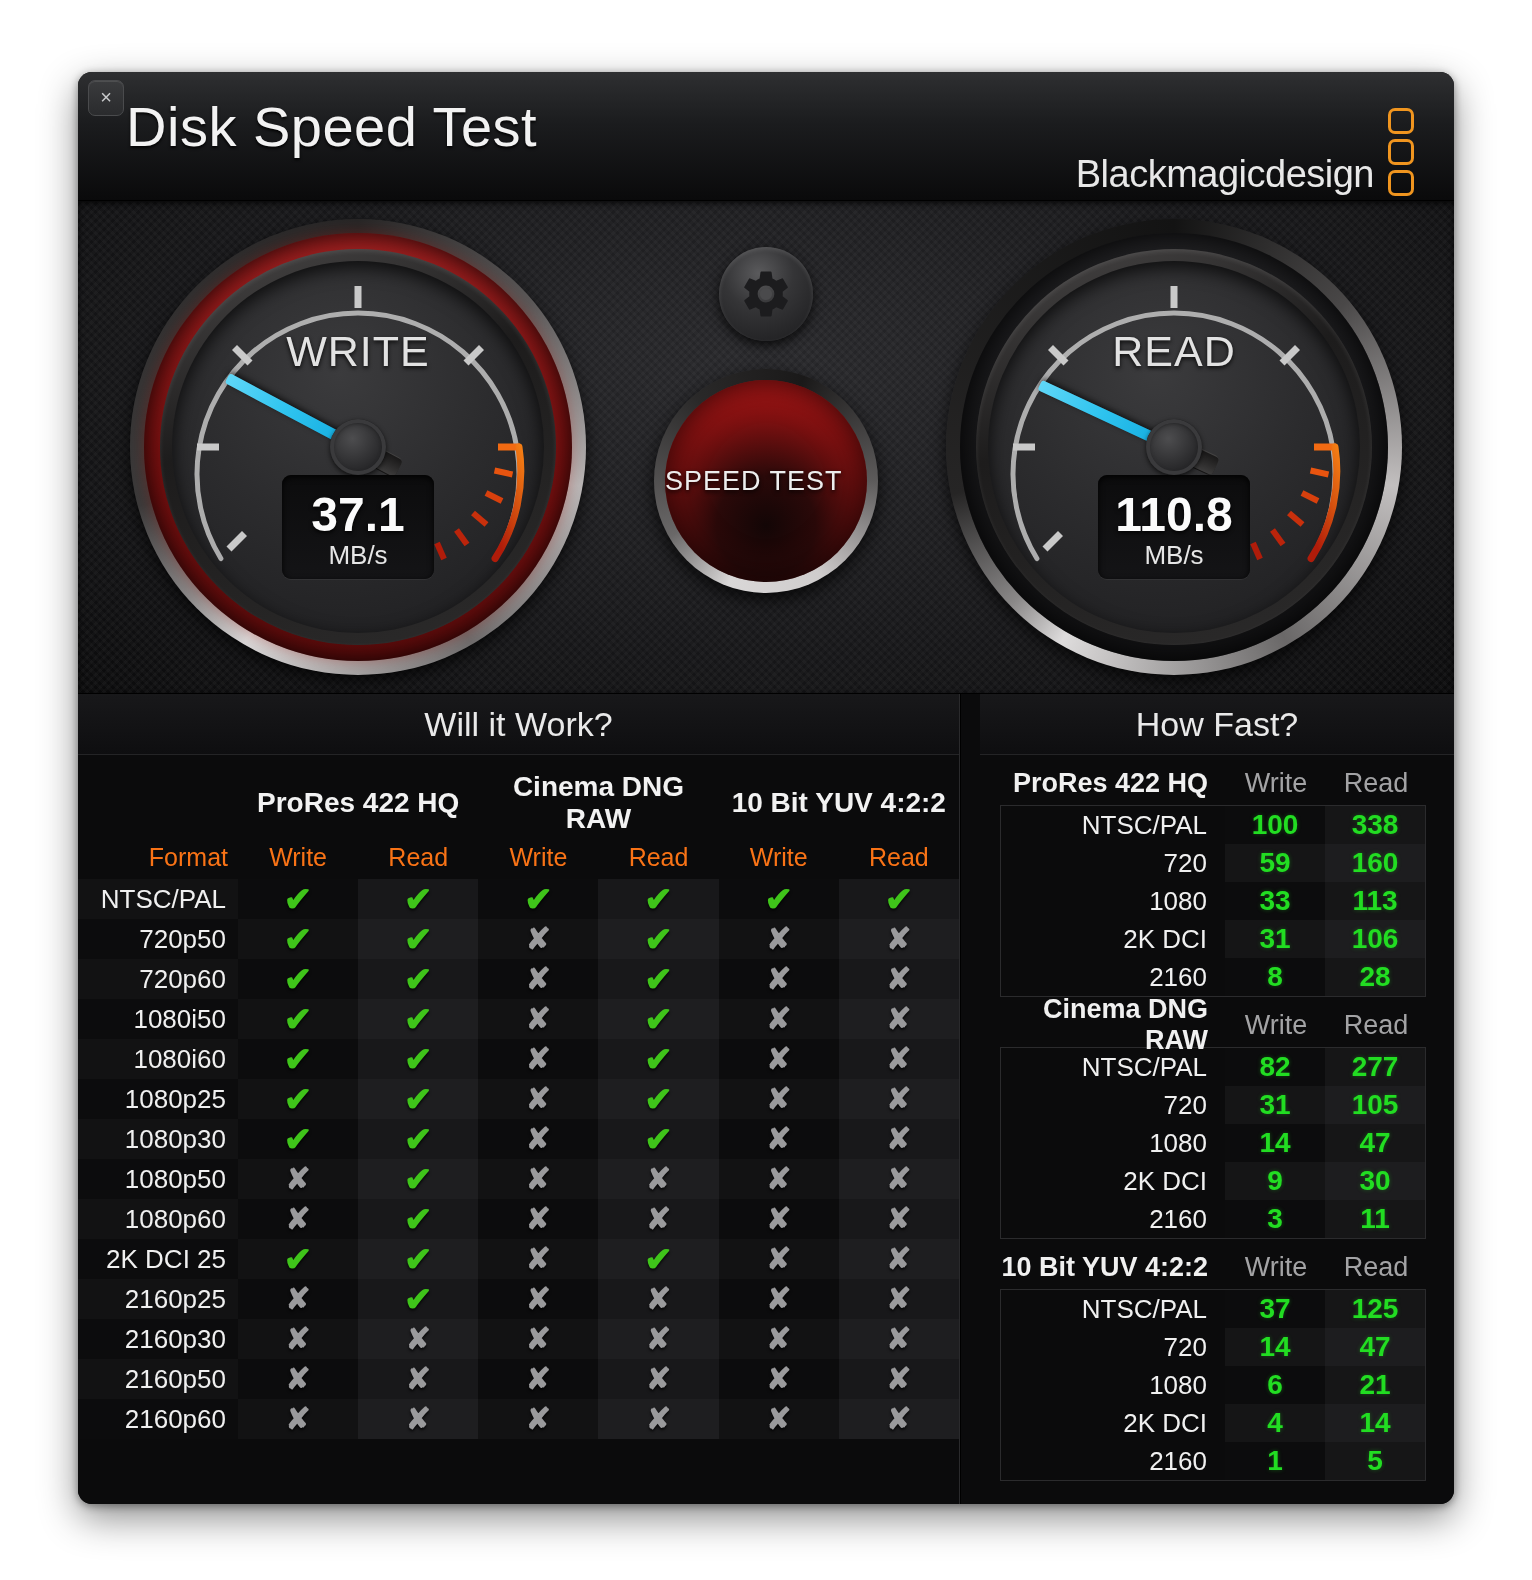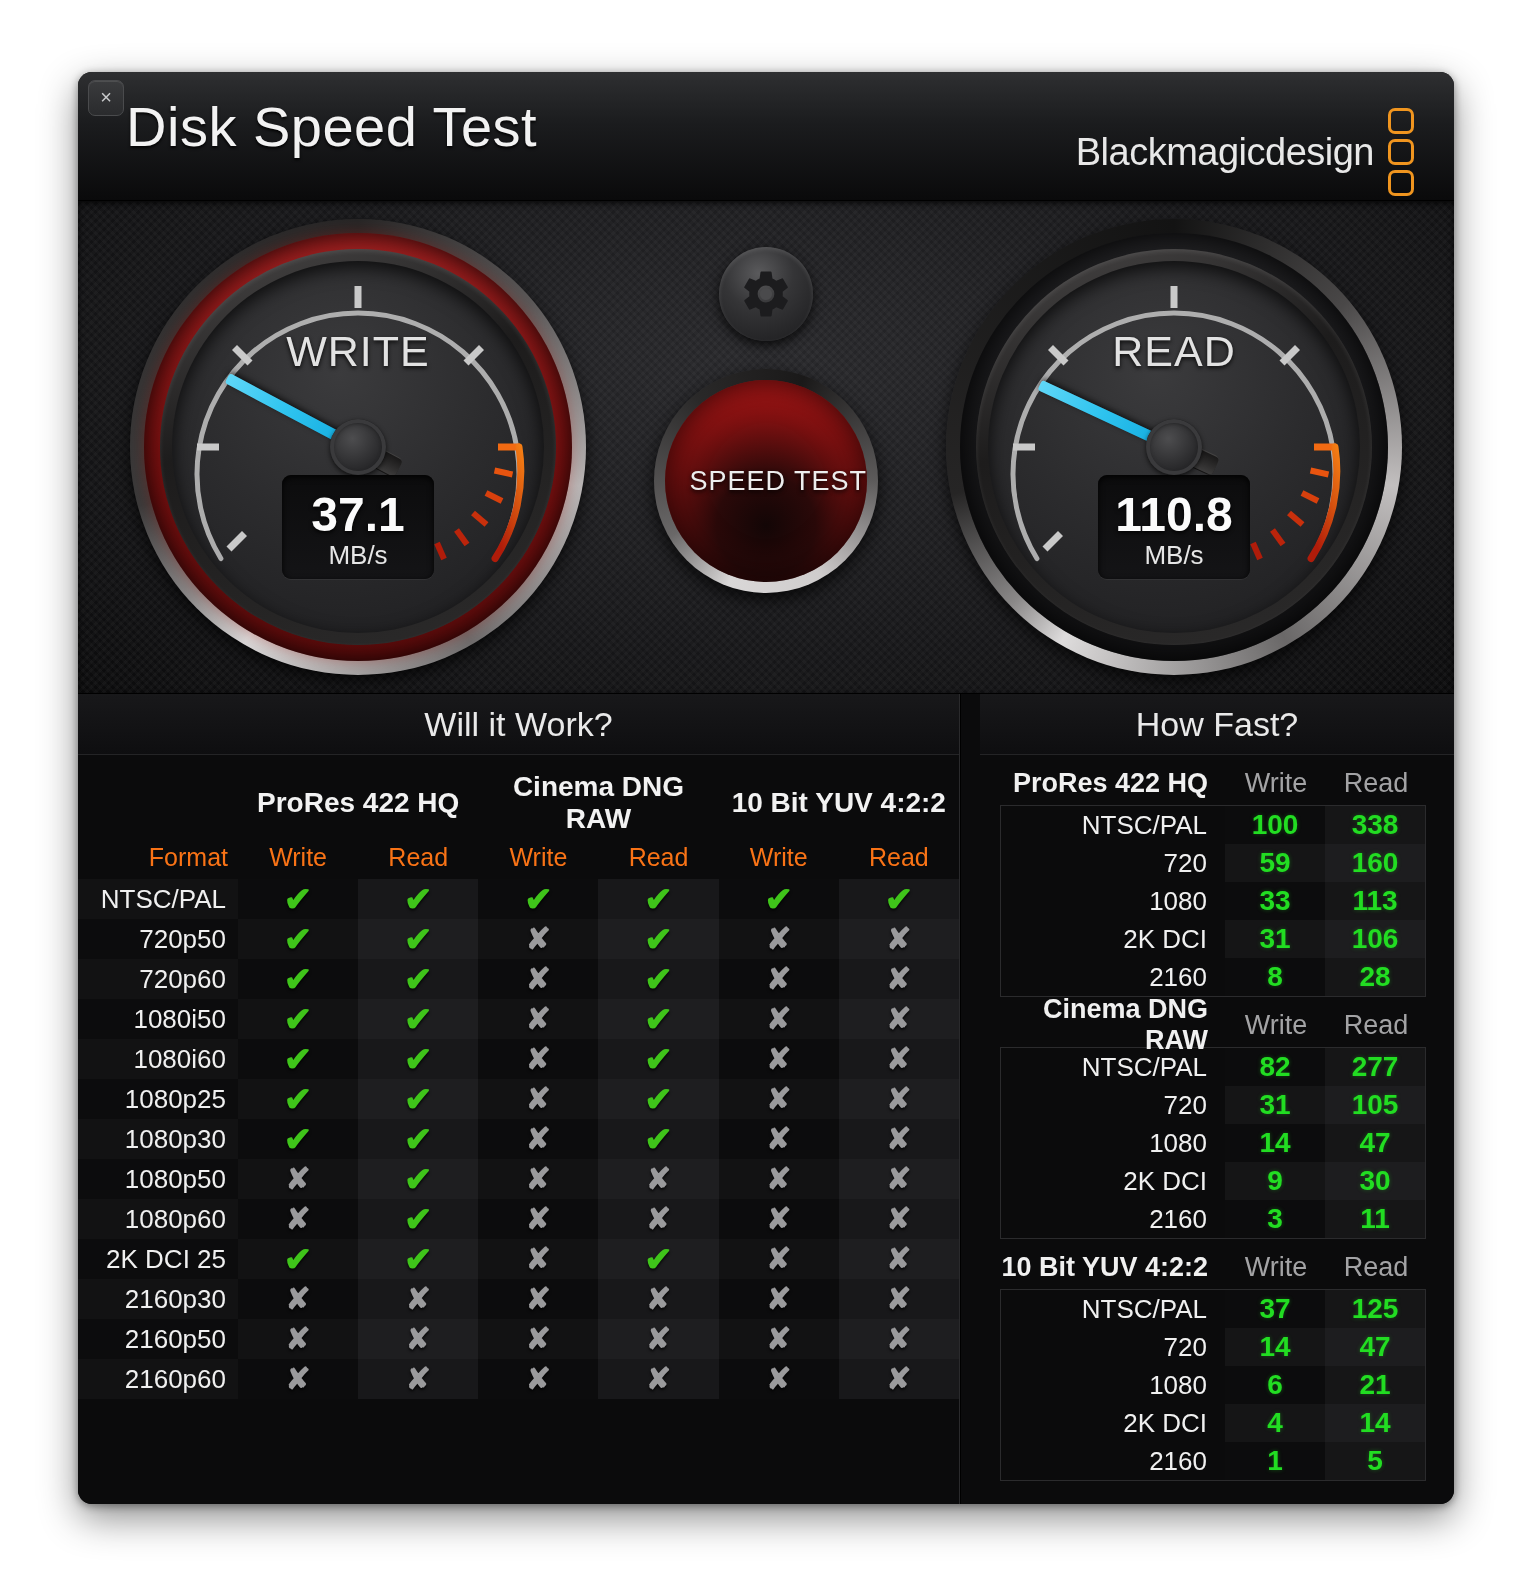--- a/index.html
+++ b/index.html
@@ -42,21 +42,21 @@
     left: 48px; top: 22px;
     font-size: 56px;
     font-weight: 400;
     color: #f2f2f2;
     letter-spacing: 0.5px;
     text-shadow: 0 2px 3px rgba(0,0,0,0.9);
   }
   #brand {
     position: absolute;
     right: 40px; top: 36px;
-    display: flex; align-items: center; gap: 14px;
+    display: flex; align-items: flex-end; gap: 14px;
   }
   #brand-text {
     font-size: 38px;
     color: #e8e8e8;
     font-weight: 300;
     letter-spacing: -0.5px;
   }
   #brand-logo { display: flex; flex-direction: column; gap: 5px; }
   #brand-logo i {
     display: block;
@@ -223,21 +223,21 @@
                 #1a1919 180deg, #5d5b5b 250deg, #cfcccc 310deg, #d9d7d7 360deg);
     box-shadow: 0 6px 18px rgba(0,0,0,0.8);
     cursor: pointer;
   }
   #start-inner {
     position: absolute; inset: 11px;
     border-radius: 50%;
     background: radial-gradient(circle at 50% 72%, #130606 0%, #2a0909 28%, #8e1212 66%, #c01a1a 84%, #e04a16 100%);
     box-shadow: inset 0 0 34px rgba(0,0,0,0.85);
     display: flex; flex-direction: column;
-    align-items: flex-end; justify-content: center;
+    align-items: flex-start; justify-content: center;
   }
   #start-sub {
     font-size: 27px; color: #ededed;
     letter-spacing: 1px;
     text-shadow: 0 2px 4px rgba(0,0,0,0.9);
   }
   #start-main {
     font-size: 53px; font-weight: bold; color: #fdfdfd;
     letter-spacing: 1px;
     margin-top: -2px;
@@ -570,20 +570,29 @@
             <tr>
               <td class="fmt">2K DCI 25</td>
               <td class="c0"><span class="mark-ok">✔</span></td>
               <td class="c1"><span class="mark-ok">✔</span></td>
               <td class="c2"><span class="mark-no">✘</span></td>
               <td class="c3"><span class="mark-ok">✔</span></td>
               <td class="c4"><span class="mark-no">✘</span></td>
               <td class="c5"><span class="mark-no">✘</span></td>
             </tr>
             <tr>
+              <td class="fmt">2160p25</td>
+              <td class="c0"><span class="mark-no">✘</span></td>
+              <td class="c1"><span class="mark-ok">✔</span></td>
+              <td class="c2"><span class="mark-no">✘</span></td>
+              <td class="c3"><span class="mark-no">✘</span></td>
+              <td class="c4"><span class="mark-no">✘</span></td>
+              <td class="c5"><span class="mark-no">✘</span></td>
+            </tr>
+            <tr>
               <td class="fmt">2160p30</td>
               <td class="c0"><span class="mark-no">✘</span></td>
               <td class="c1"><span class="mark-no">✘</span></td>
               <td class="c2"><span class="mark-no">✘</span></td>
               <td class="c3"><span class="mark-no">✘</span></td>
               <td class="c4"><span class="mark-no">✘</span></td>
               <td class="c5"><span class="mark-no">✘</span></td>
             </tr>
             <tr>
               <td class="fmt">2160p50</td>

